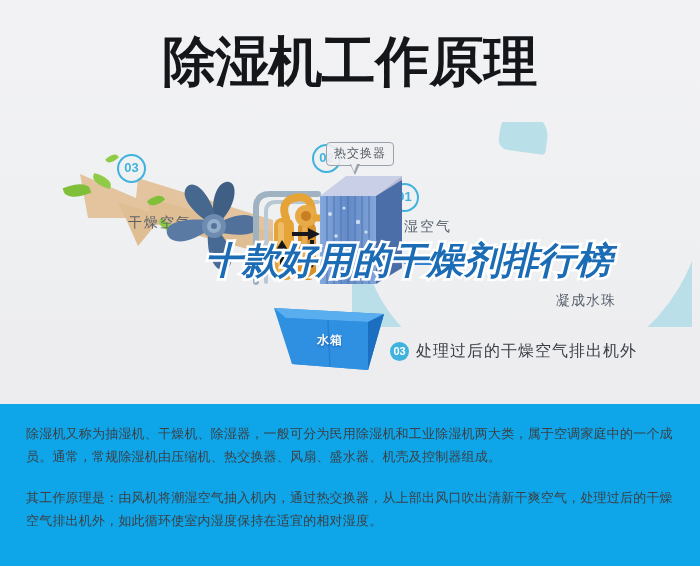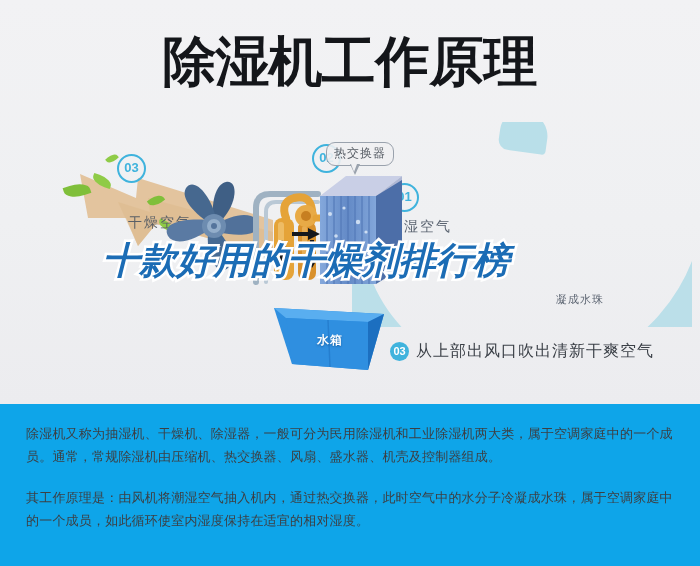--- a/index.html
+++ b/index.html
@@ -146,21 +146,21 @@
   .badge.b02 { left: 312px; top: 144px; }
   .badge.b01 { left: 390px; top: 183px; }
 
   
   .callout {
     position: absolute;
     left: 326px;
     top: 142px;
     padding: 2px 7px 3px 7px;
     border: 1.6px solid #9aa2ad;
-    border-radius: 9px;
+    border-radius: 4px;
     font-size: 12px;
     color: #555b63;
     background: rgba(240,240,242,.9);
     letter-spacing: 1px;
     white-space: nowrap;
   }
   .callout-stem {
     position: absolute;
     left: 350px;
     top: 164px;
@@ -233,21 +233,21 @@
     top: 252px;
     width: 42px;
     height: 16px;
   }
 
   
   .lbl-condense {
     position: absolute;
     left: 556px;
     top: 292px;
-    font-size: 11px;
+    font-size: 14px;
     color: #5a6370;
     letter-spacing: 1px;
     white-space: nowrap;
   }
 
   
   .cap03 {
     position: absolute;
     left: 390px;
     top: 341px;
@@ -274,21 +274,21 @@
     color: #3a3f46;
     letter-spacing: 1px;
   }
 
   
   .overlay-title {
     position: absolute;
     left: 0;
     top: 239px;
     width: 612px;
-    text-align: center;
+    text-align: right;
     font-size: 37px;
     line-height: 44px;
     font-weight: bold;
     font-style: italic;
     color: #1b6cb5;
     letter-spacing: 0px;
     white-space: nowrap;
     -webkit-text-stroke: 5px #ffffff;
     paint-order: stroke fill;
     text-shadow: 0 2px 2px rgba(255,255,255,.6);
@@ -449,27 +449,27 @@
         <path d="M18 18 L24 64 L100 70 L100 22 Z" fill="#2f8fe0"></path>
         <line x1="60" y1="20" x2="62" y2="67" stroke="#1f74c4" stroke-width="1.5" opacity=".6"></line>
       </svg>
     </div>
     <div class="lbl-tank">水箱</div>
 
     <div class="lbl-condense">凝成水珠</div>
 
     <div class="cap03">
       <span class="cap-badge">03</span>
-      <span class="cap-text">从上部出风口吹出清新干爽空气</span>
+      <span class="cap-text">处理过后的干燥空气排出机外</span>
     </div>
 
     <div class="overlay-title">
       <span class="ot-line">十款好用的干燥剂排行榜</span>
     </div>
 
   </div>
 
   <div class="body-copy">
     <p>除湿机又称为抽湿机、干燥机、除湿器，一般可分为民用除湿机和工业除湿机两大类，属于空调家庭中的一个成员。通常，常规除湿机由压缩机、热交换器、风扇、盛水器、机壳及控制器组成。</p>
-    <p>其工作原理是：由风机将潮湿空气抽入机内，通过热交换器，此时空气中的水分子冷凝成水珠，属于空调家庭中的一个成员，如此循环使室内湿度保持在适宜的相对湿度。</p>
+    <p>其工作原理是：由风机将潮湿空气抽入机内，通过热交换器，从上部出风口吹出清新干爽空气，处理过后的干燥空气排出机外，如此循环使室内湿度保持在适宜的相对湿度。</p>
   </div>
 
 </div>
 
 </body></html>

